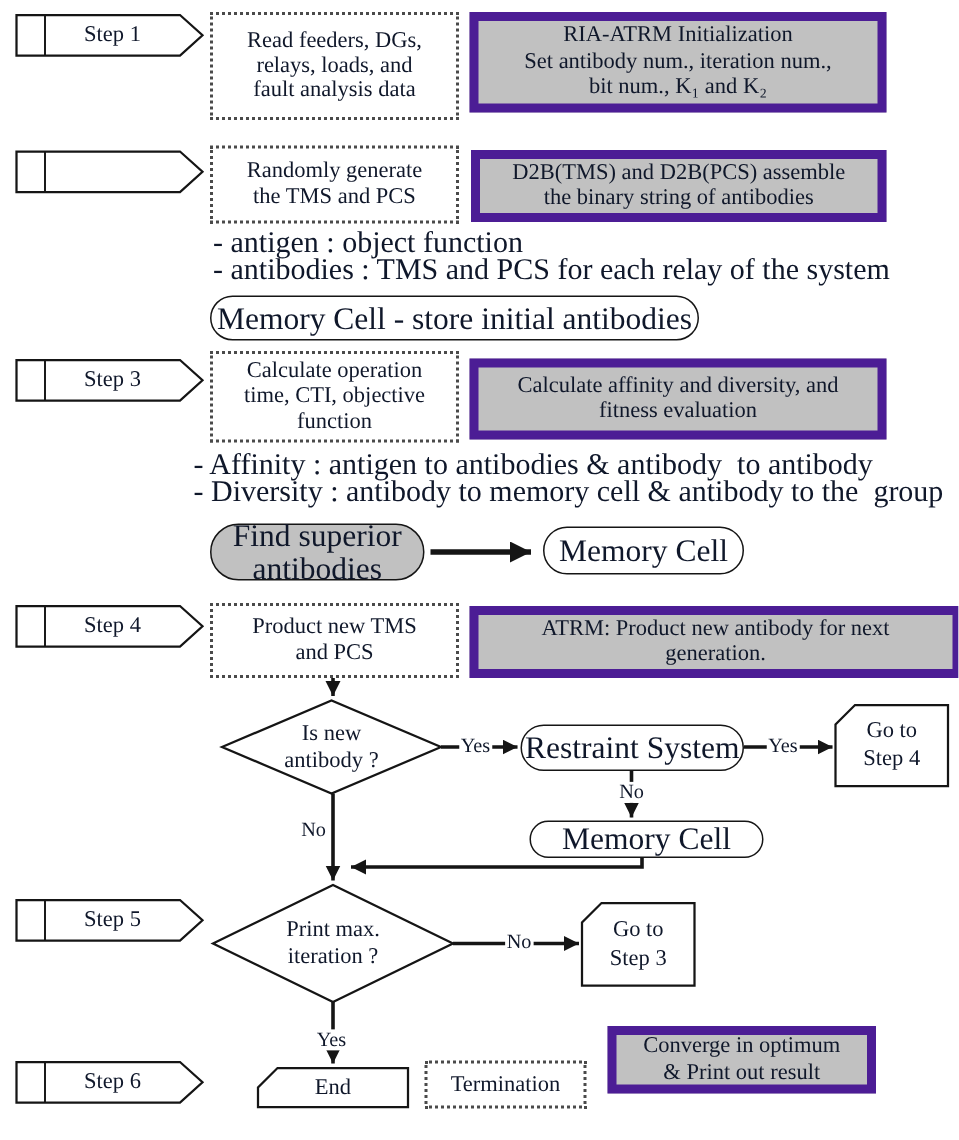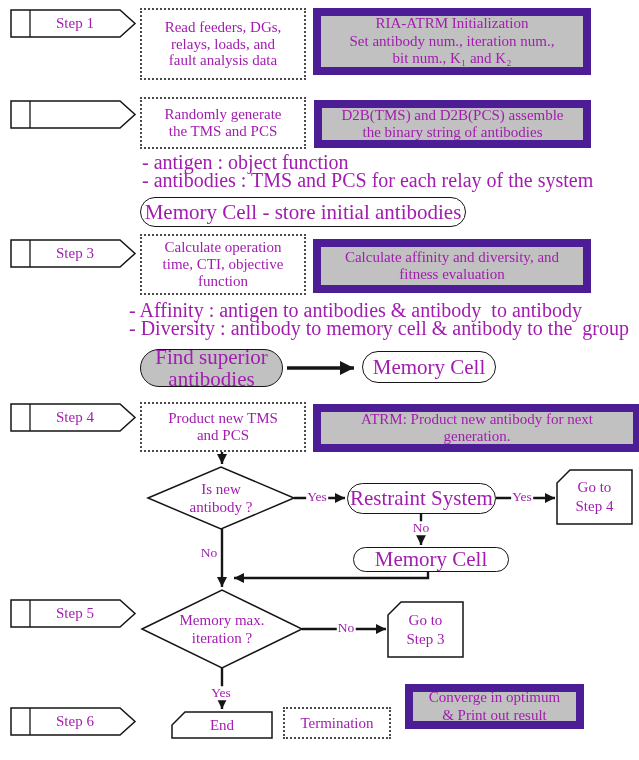--- a/index.html
+++ b/index.html
@@ -1,24 +1,24 @@
 <!DOCTYPE html>
 <html><head>
 <meta charset="utf-8">
 <style>
   html,body{margin:0;padding:0;background:#ffffff;}
   .canvas{
     position:relative;width:639px;height:760px;background:#ffffff;
-    font-family:"Liberation Serif","DejaVu Serif",serif;color:#a21caf;
+    font-family:"Liberation Serif","DejaVu Serif",serif;color:#0f172a;
     overflow:hidden;
   }
   .abs{position:absolute;box-sizing:border-box;}
   .ctr{display:flex;align-items:center;justify-content:center;text-align:center;white-space:pre-line;}
   .dotted{border:2px dotted #4a4a4a;background:#ffffff;font-size:15px;line-height:1.13;}
-  .grayb{border:8px solid #4c1d95;background:#c1c1c1;font-size:15px;line-height:1.16;}
+  .grayb{border:6px solid #4c1d95;background:#c1c1c1;font-size:15px;line-height:1.16;}
   .stadium{border:1.6px solid #151515;background:#ffffff;border-radius:999px;font-size:21px;line-height:1.05;}
   .stadium.gray{background:#c1c1c1;}
   .steplabel{font-size:15px;}
   .dtext{font-size:15px;line-height:1.2;}
   .cardtext{font-size:15px;line-height:1.25;}
   .note{position:absolute;font-size:20px;white-space:pre;}
   .elabel{position:absolute;font-size:13.5px;background:#ffffff;padding:0 1px;transform:translate(-50%,-50%);line-height:1;}
   svg.layer{position:absolute;left:0;top:0;width:639px;height:760px;}
   .shape{fill:#ffffff;stroke:#151515;stroke-width:1.5;}
   .edge{stroke:#151515;fill:none;stroke-width:2.4;}
@@ -106,21 +106,21 @@
 
   <div class="abs ctr stadium" style="left:140px;top:197px;width:326px;height:30px;">Memory Cell - store initial antibodies</div>
   <div class="abs ctr stadium gray" style="left:140px;top:349px;width:143px;height:38px;">Find superior
 antibodies</div>
   <div class="abs ctr stadium" style="left:362px;top:351px;width:134px;height:32px;">Memory Cell</div>
   <div class="abs ctr stadium" style="left:347px;top:483px;width:149px;height:31px;">Restraint System</div>
   <div class="abs ctr stadium" style="left:353px;top:547px;width:156px;height:25px;">Memory Cell</div>
 
   <div class="abs ctr dtext" style="left:148px;top:467px;width:146px;height:62px;">Is new
 antibody ?</div>
-  <div class="abs ctr dtext" style="left:142px;top:590px;width:160px;height:78px;">Memory max.
+  <div class="abs ctr dtext" style="left:142px;top:590px;width:160px;height:78px;">Print max.
 iteration ?</div>
 
   <div class="abs ctr cardtext" style="left:557px;top:470px;width:75px;height:54px;">Go to
 Step 4</div>
   <div class="abs ctr cardtext" style="left:388px;top:602px;width:75px;height:55px;">Go to
 Step 3</div>
   <div class="abs ctr cardtext" style="left:172px;top:712px;width:100px;height:26px;">End</div>
 
   <div class="note" style="left:142px;top:151px;">- antigen : object function</div>
   <div class="note" style="left:142px;top:169px;">- antibodies : TMS and PCS for each relay of the system</div>

